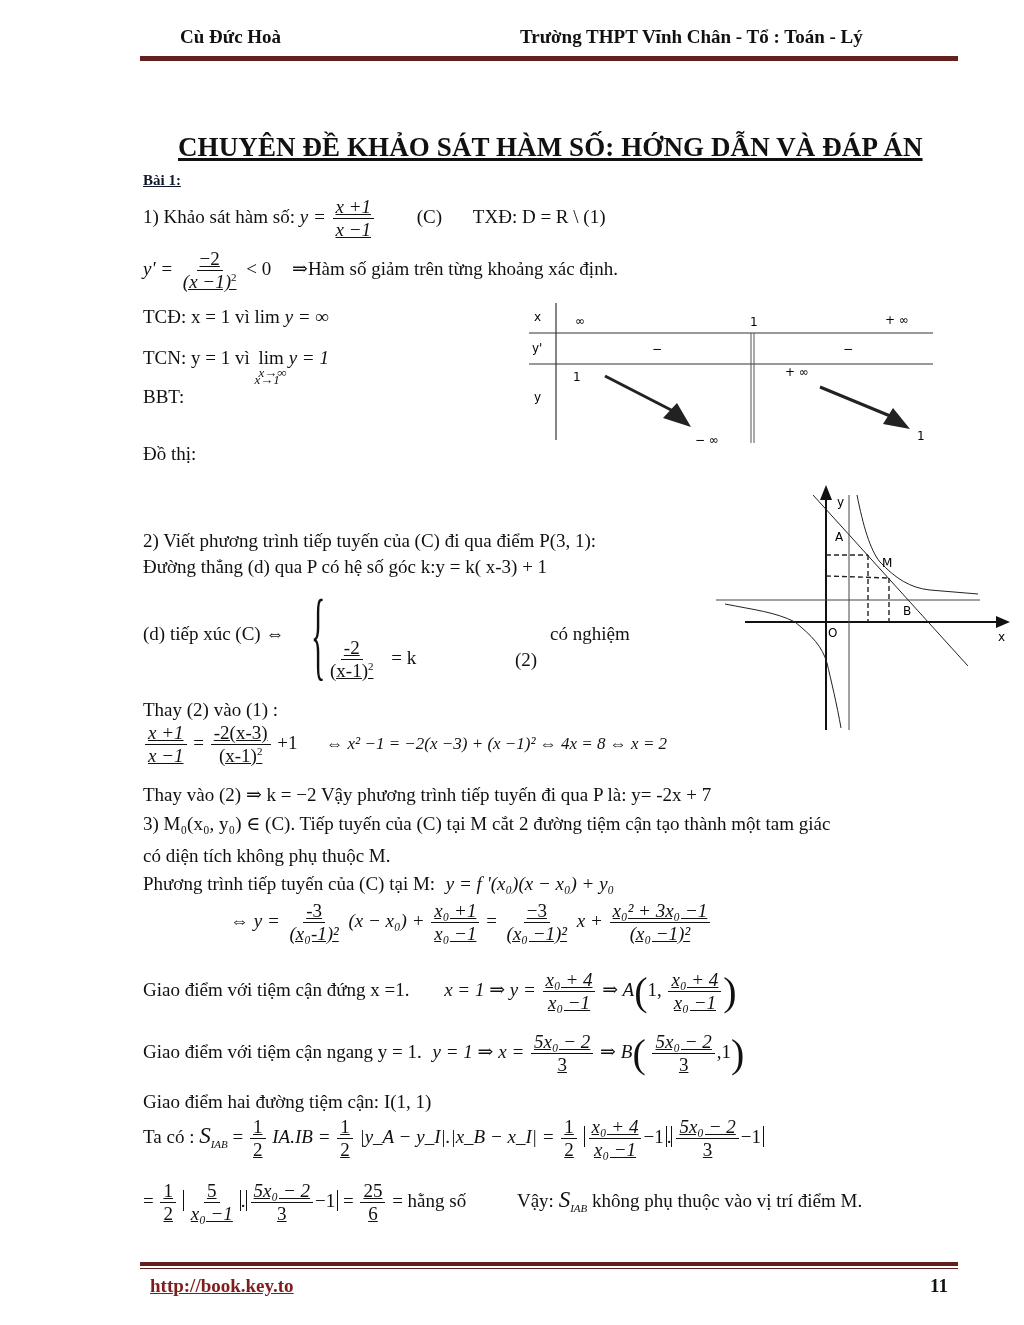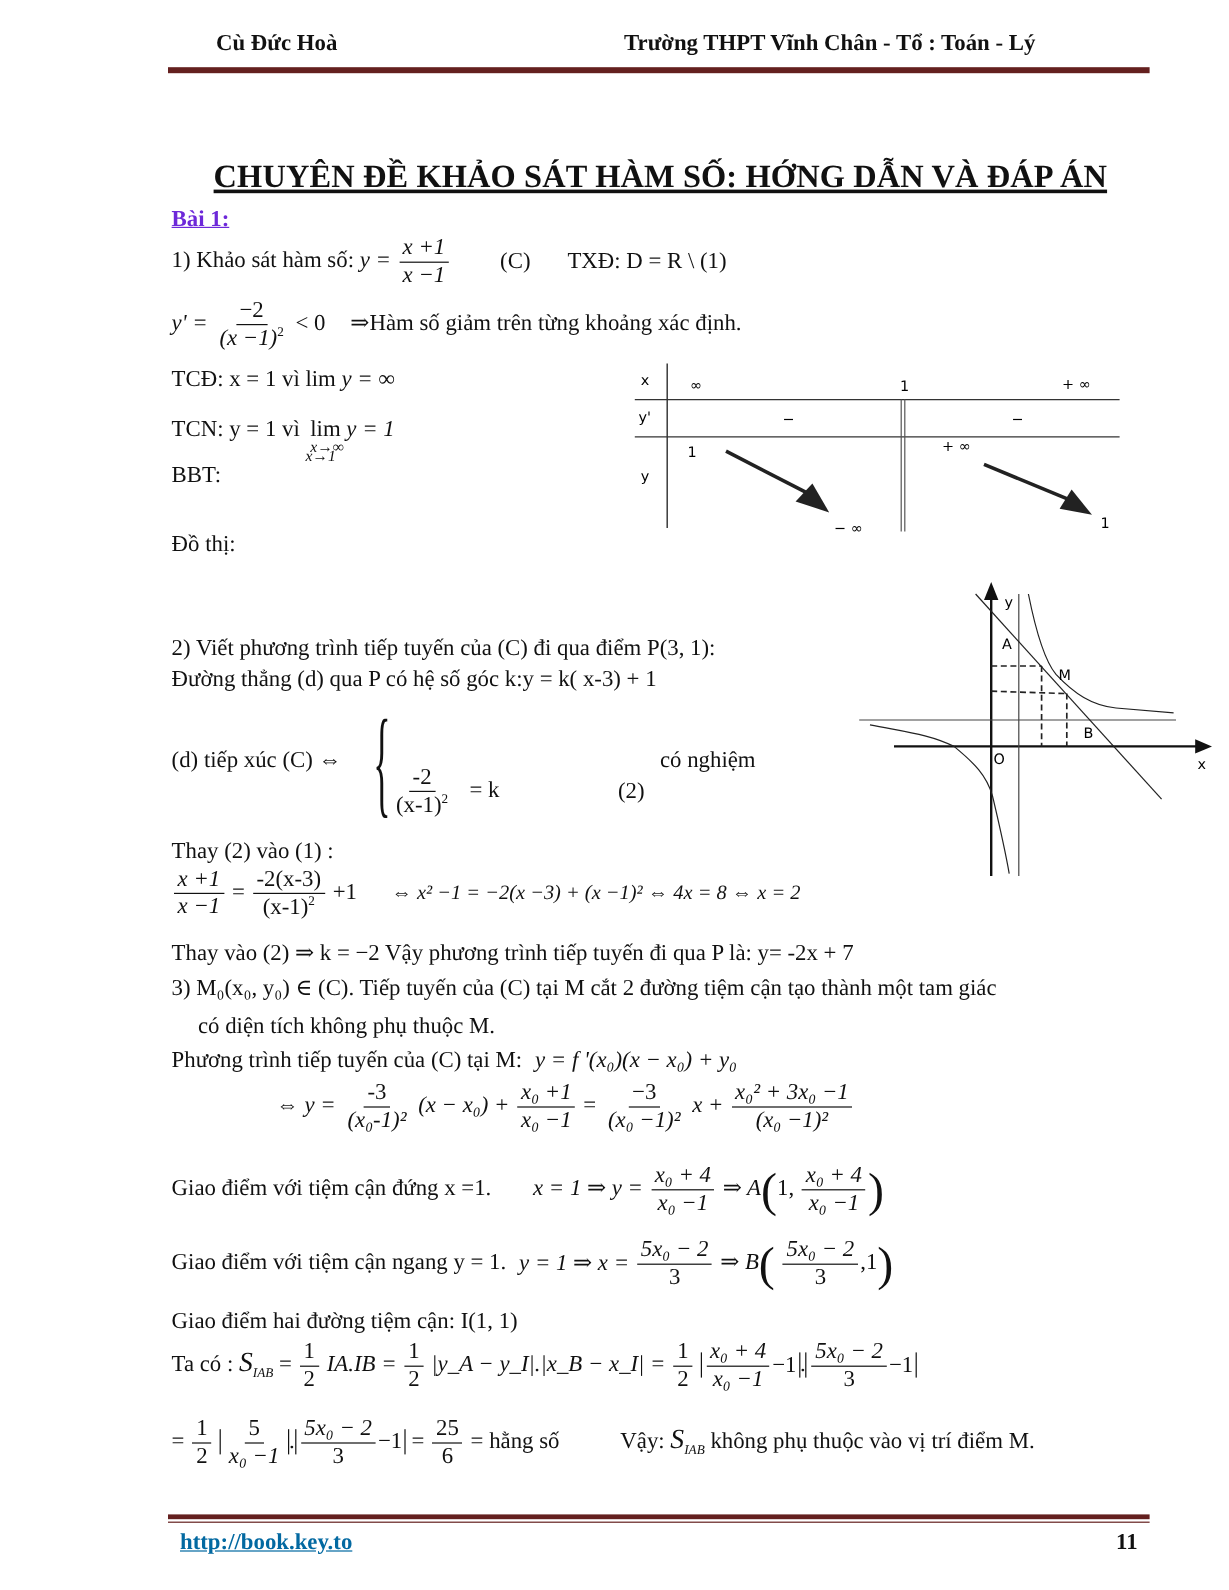--- a/index.html
+++ b/index.html
@@ -2,40 +2,40 @@
 <html><head>
 <meta charset="utf-8">
 <style>
   html, body { margin: 0; padding: 0; background: #ffffff; }
   body { width: 1024px; height: 1325px; position: relative; overflow: hidden;
          font-family: "Liberation Serif", "DejaVu Serif", serif; color: #111; }
   .abs { position: absolute; }
   .hdr { font-weight: bold; font-size: 19px; top: 26px; }
   .rule { position: absolute; left: 140px; width: 818px; background: #64201f; }
   .title { left: 178px; top: 132px; font-size: 27px; font-weight: bold; text-decoration: underline; text-decoration-thickness: 3px; letter-spacing: 0.1px; }
-  .link { color: #0369a1; text-decoration: underline; font-weight: bold; }
+  .link { color: #7f1d1d; text-decoration: underline; font-weight: bold; }
   .bai { left: 143px; top: 172px; font-size: 19px; color: #3366ff; }
   .t { font-size: 19px; white-space: nowrap; }
   .m { font-style: italic; }
-  .frac { display: inline-flex; flex-direction: column; align-items: center; vertical-align: middle; margin: 0 2px; }
+  .frac { display: inline-flex; flex-direction: column; align-items: center; vertical-align: middle; margin: 0 2px; text-decoration: underline; }
   .frac > span { padding: 0 3px; line-height: 1.15; }
   .frac > span.num { border-bottom: 1px solid #111; }
   sub, sup { font-size: 11px; }
   .small { font-size: 13px; }
   .bbt-txt { font-family: "DejaVu Sans", sans-serif; font-size: 12px; color: #222; }
 </style>
 </head>
 <body>
 
 <div class="abs hdr" style="left:180px;">Cù Đức Hoà</div>
 <div class="abs hdr" style="left:520px;">Trường THPT Vĩnh Chân - Tổ  : Toán - Lý</div>
 <div class="rule" style="top:56px;height:5px;"></div>
 
 <div class="abs title">CHUYÊN ĐỀ KHẢO SÁT HÀM SỐ: HỚNG DẪN VÀ ĐÁP ÁN</div>
-<div class="abs bai link" style="left:143px;top:172px;font-size:19px;color:#6d28d9;">Bài 1:</div>
+<div class="abs bai link" style="left:143px;top:172px;font-size:15px;color:#0f172a;">Bài 1:</div>
 
 <div class="abs t" style="left:143px;top:196px;text-align:center;">
   <span>1) Khảo sát hàm số:</span>
   <span class="m">y =</span>
   <span class="frac m">
       <span class="num">x +1</span>
       <span>x −1</span>
     </span>
   <span style="margin-left:36px">(C)</span>
   <span style="margin-left:26px">TXĐ: D = R \ (1)</span>
@@ -155,21 +155,21 @@
   <span class="frac">
       <span class="num">-2(x-3)</span>
       <span><span>(x-1)</span><sup>2</sup></span>
     </span>
   <span>+1</span>
   <span class="m" style="margin-left:24px;font-size:17px;">⇔ x² −1 = −2(x −3) + (x −1)² ⇔ 4x = 8 ⇔ x = 2</span>
 </div>
 <div class="abs t" style="left:143px;top:783px;">Thay vào (2) ⇒ k = −2  Vậy phương trình tiếp tuyến đi qua P là:  y= -2x + 7</div>
 
 <div class="abs t" style="left:143px;top:812px;">3) M₀(x₀, y₀) ∈ (C). Tiếp tuyến của (C) tại M cắt 2 đường tiệm cận tạo thành một tam giác</div>
-<div class="abs t" style="left:143px;top:845px;margin-left:22px;">có diện tích không phụ thuộc M.</div>
+<div class="abs t" style="left:143px;top:845px;">có diện tích không phụ thuộc M.</div>
 <div class="abs t" style="left:143px;top:873px;">
   <span>Phương trình tiếp tuyến của (C) tại M:</span>
   <span class="m" style="margin-left:6px">y = f '(x₀)(x − x₀) + y₀</span>
 </div>
 
 <div class="abs t" style="left:230px;top:900px;">
   <span class="m">⇔ y =</span>
   <span class="frac">
       <span class="num">-3</span>
       <span class="m">(x₀-1)²</span>

